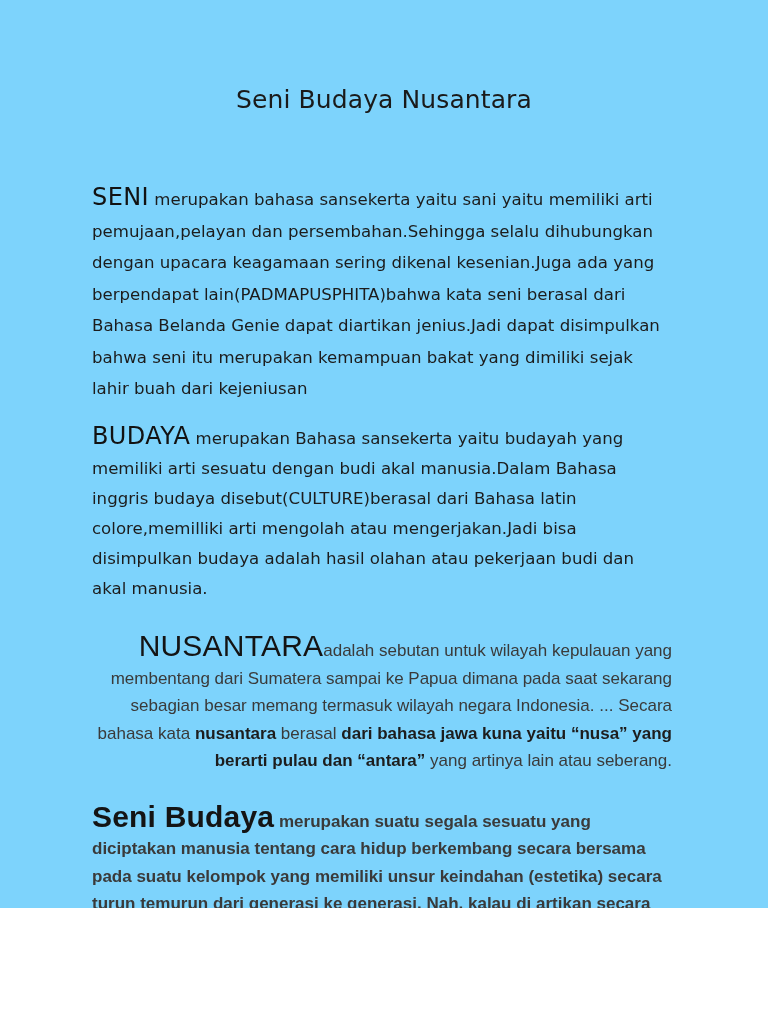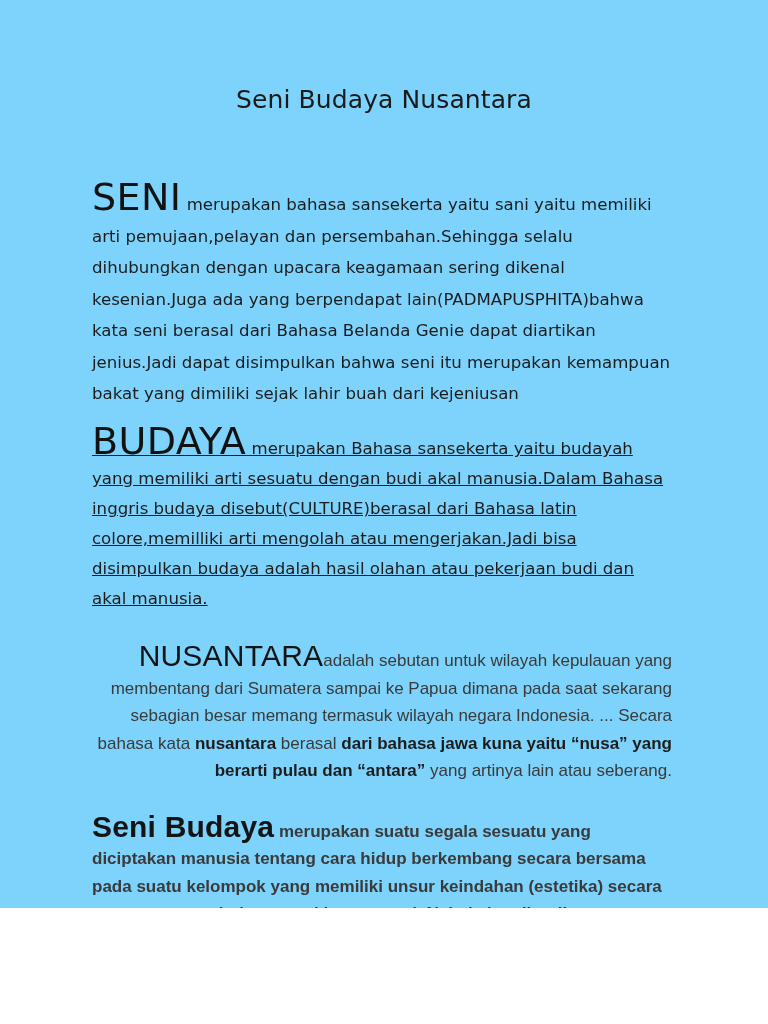--- a/index.html
+++ b/index.html
@@ -41,21 +41,21 @@
   }
   
   .sec-a {
     font-family: "DejaVu Sans", sans-serif;
     font-size: 16.6px;
     line-height: 30px;
     color: #1c1c1c;
     text-align: left;
   }
   .sec-a .lead {
-    font-size: 38px;
+    font-size: 24px;
     line-height: 31px;
     letter-spacing: 0.4px;
     color: #121212;
   }
   
   .sec-b {
     font-family: "Liberation Sans", sans-serif;
     font-size: 17px;
     line-height: 26.5px;
     color: #3a3a3a;
@@ -65,21 +65,21 @@
     font-size: 30px;
     line-height: 30px;
     color: #141414;
     letter-spacing: 0.2px;
   }
   .sec-b b {
     font-weight: 700;
     color: #1d1d1d;
   }
   #sec-seni   { margin-top: 0px; }
-  #sec-budaya { margin-top: 7px; text-decoration: underline; }
+  #sec-budaya { margin-top: 7px; }
   #sec-nusantara { margin-top: 27px; text-align: right; }
   #sec-senibudaya { margin-top: 27px; font-weight: bold; }
   #sec-seni .body-run { line-height: 31.5px; margin-top: 46px; }
   #sec-budaya .body-run { line-height: 30px; }
   #sec-nusantara .body-run { line-height: 27.5px; }
   #sec-senibudaya .body-run { line-height: 27.5px; }
 </style>
 </head>
 <body>
 

